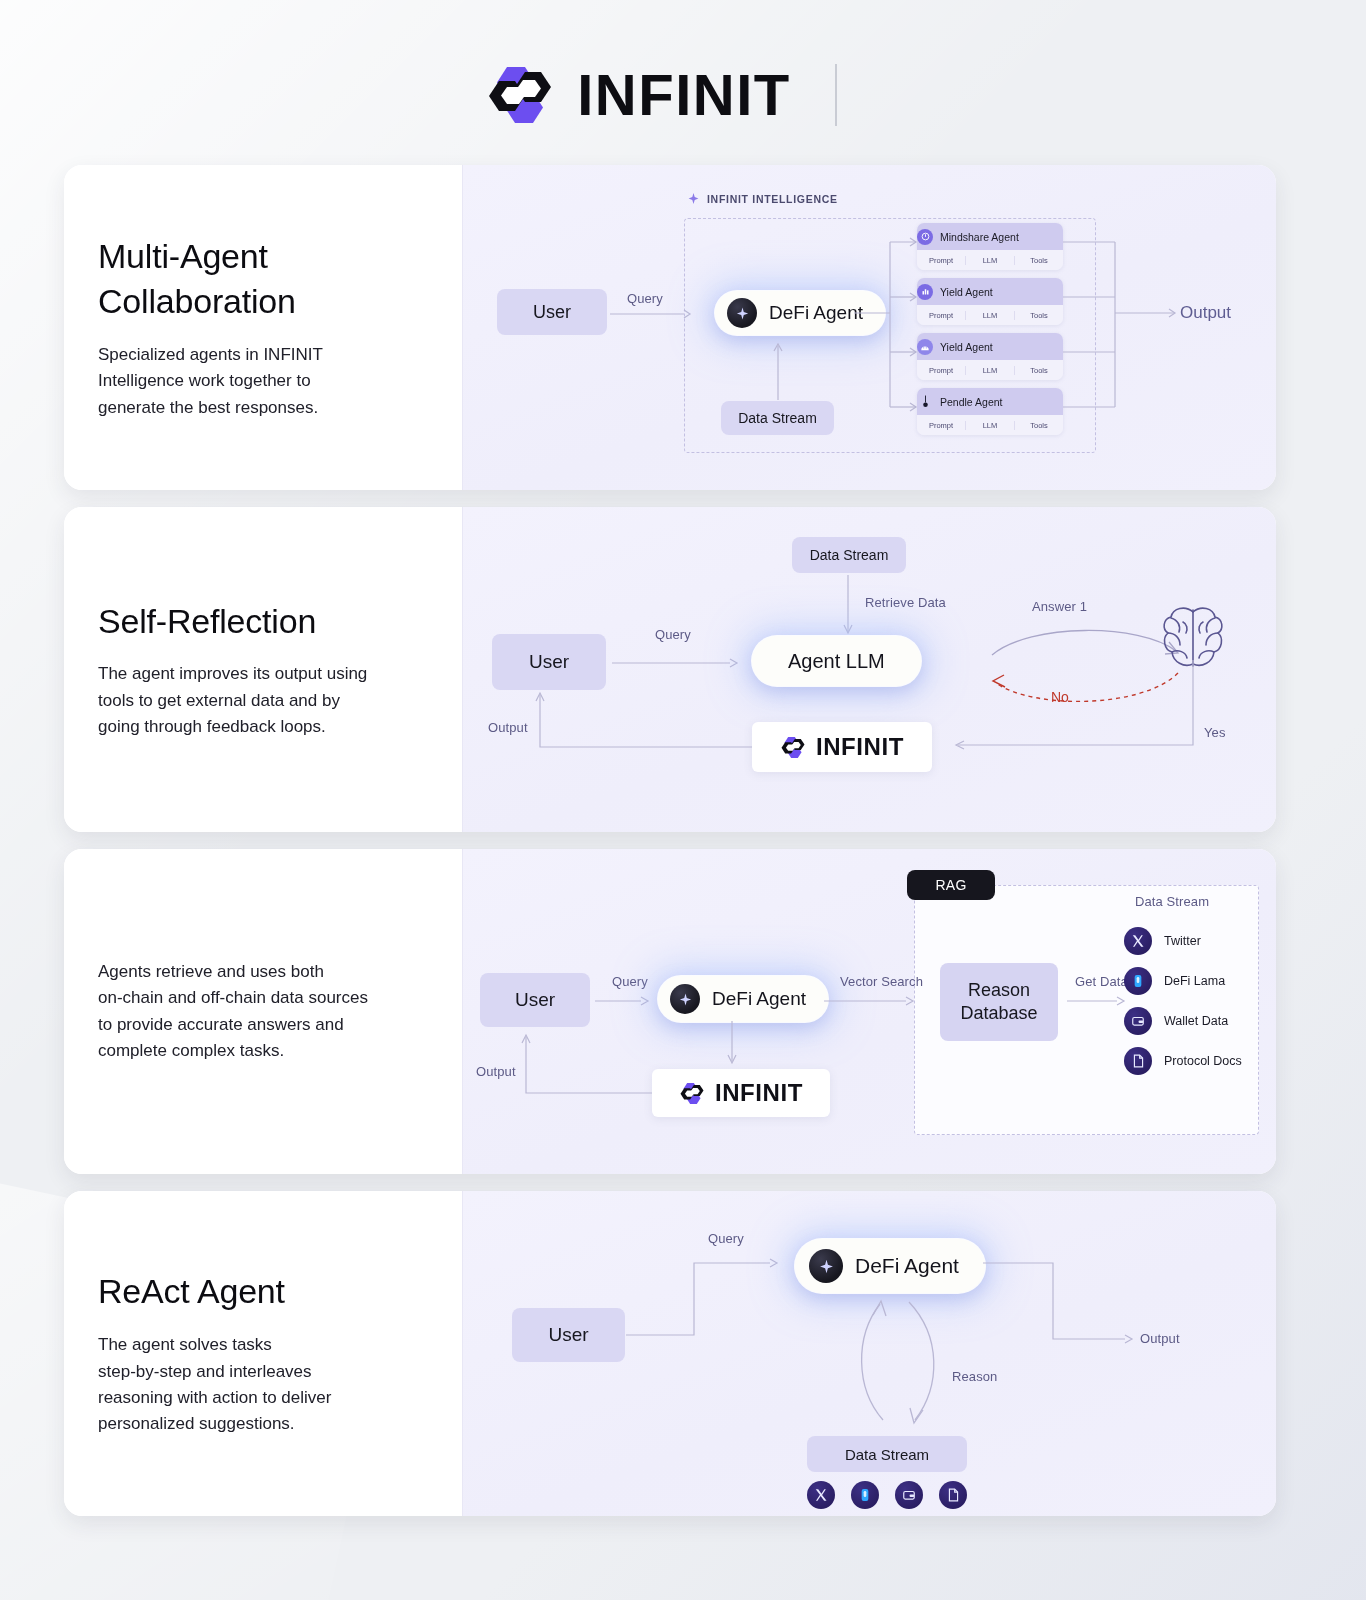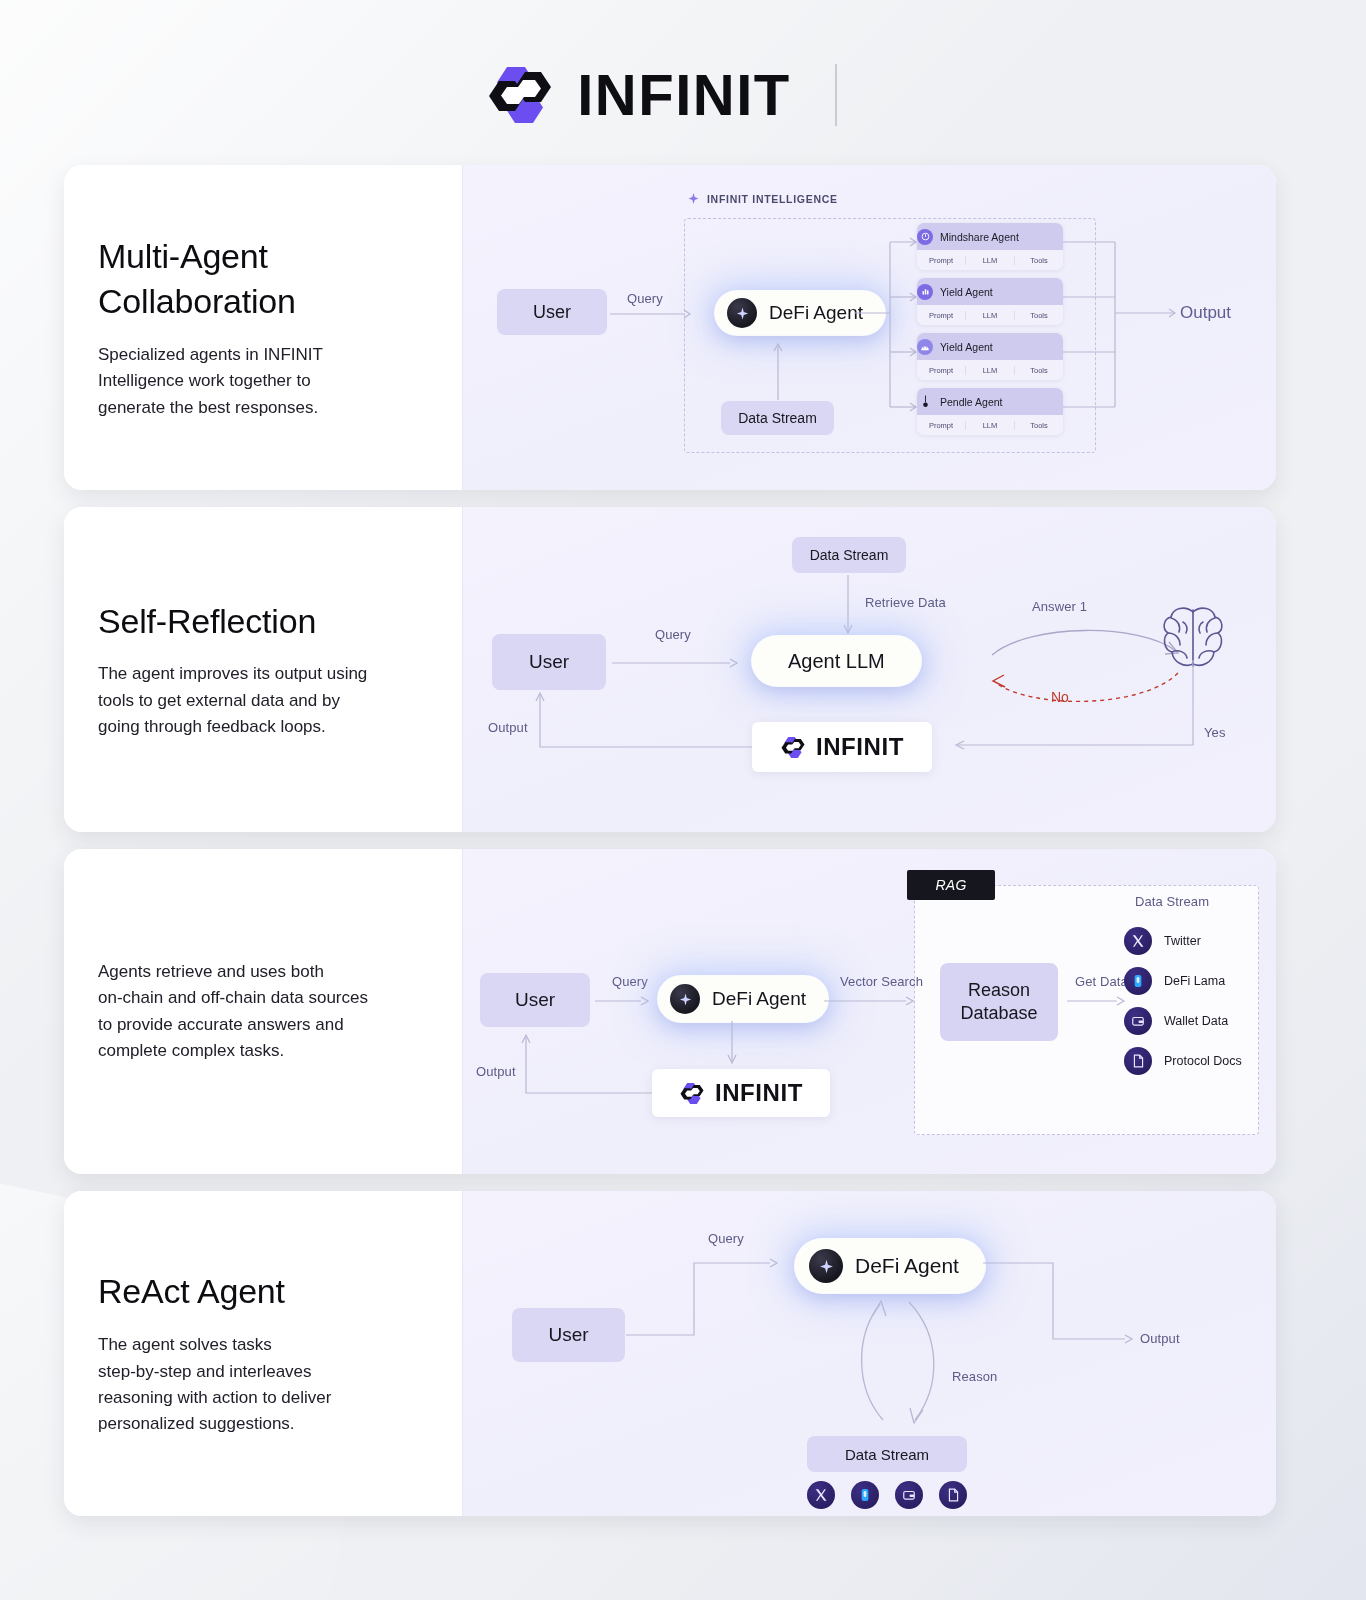--- a/index.html
+++ b/index.html
@@ -137,23 +137,23 @@
   .agent-foot span {
     flex: 1; text-align: center; font-size: 7.5px; color: #4e4c73;
     border-right: 1px solid #dedcf0;
   }
   .agent-foot span:last-child { border-right: none; }
 
   .dashed-area {
     border: 1.4px dashed #c3c0e2; border-radius: 4px;
   }
   .tag-badge {
-    background: #16161e; color: #fff; border-radius: 2px;
+    background: #16161e; color: #fff; border-radius: 8px;
     display: flex; align-items: center; justify-content: center;
-    font-size: 14px; letter-spacing: .3px; font-style: italic;
+    font-size: 14px; letter-spacing: .3px;
   }
   .white-area { background: #fcfcff; }
 
   .src-row { display: flex; align-items: center; gap: 12px; }
   .src-ico {
     width: 28px; height: 28px; border-radius: 50%;
     display: flex; align-items: center; justify-content: center; flex: 0 0 28px;
     background: radial-gradient(circle at 35% 28%, #3c2f84 0%, #2a1e63 75%);
   }
   .src-name { font-size: 12.5px; color: #1a1a26; white-space: nowrap; }

